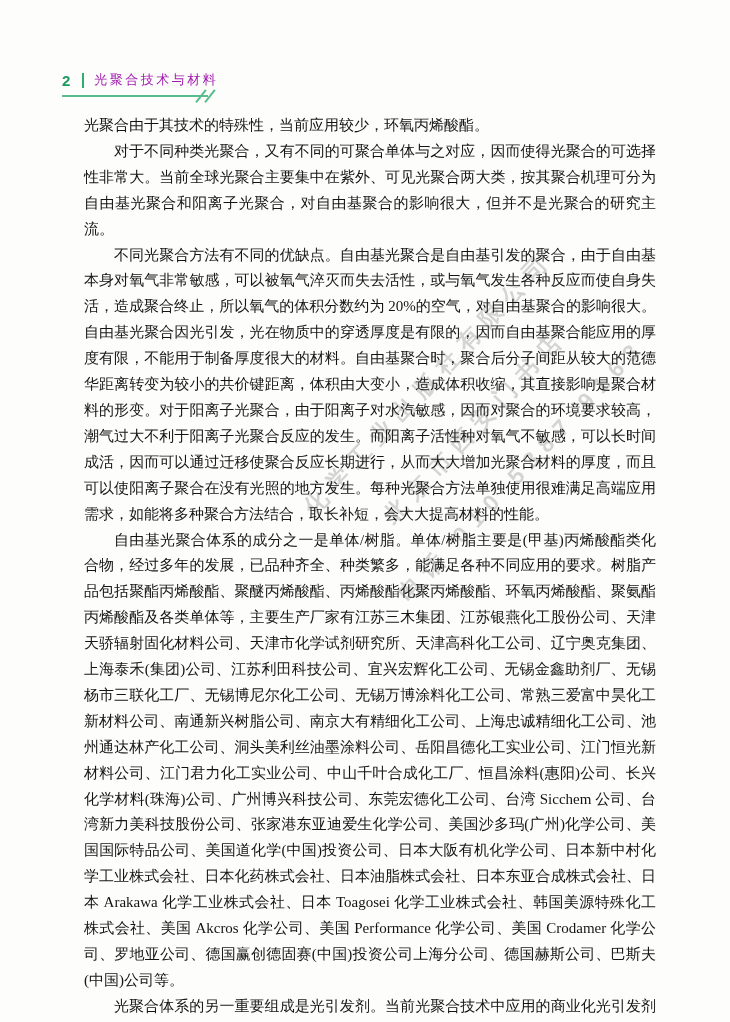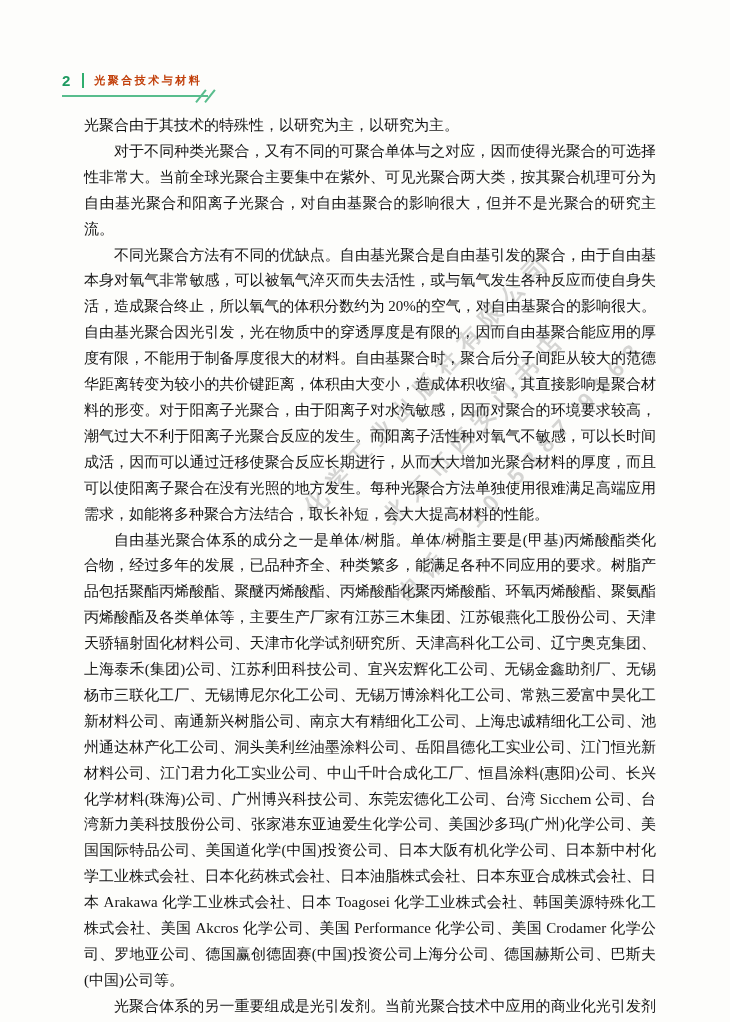--- a/index.html
+++ b/index.html
@@ -19,21 +19,21 @@
   }
   .pagenum{
     font-size:15px;font-weight:bold;color:#1d9a60;
     font-family:"Liberation Sans","DejaVu Sans",sans-serif;
   }
   .hdr-divider{
     display:inline-block;width:2px;height:15px;
     background:#2fae6e;margin:0 10px 0 12px;
   }
   .booktitle{
-    font-size:11px;font-weight:bold;color:#c2410c;
+    font-size:13px;font-weight:normal;color:#a21caf;
     letter-spacing:2.5px;
   }
   .header-rule{
     position:absolute;left:62px;top:95px;width:146px;height:1.5px;
     background:#58bd8d;
   }
   .rule-slash{
     position:absolute;top:-7px;width:1.5px;height:16px;background:#58bd8d;
     transform:rotate(38deg);
   }
@@ -81,20 +81,20 @@
     <span class="rule-slash s2"></span>
   </div>
 
   <div class="watermark">
     <div>化学工业出版社有限公司</div>
     <div>北京市西安门书店</div>
     <div>电话 010 5387 9163</div>
   </div>
 
   <main class="body-text">
-    <p class="cont">光聚合由于其技术的特殊性，以研究为主，以研究为主。</p>
+    <p class="cont">光聚合由于其技术的特殊性，当前应用较少，环氧丙烯酸酯。</p>
     <p>对于不同种类光聚合，又有不同的可聚合单体与之对应，因而使得光聚合的可选择性非常大。当前全球光聚合主要集中在紫外、可见光聚合两大类，按其聚合机理可分为自由基光聚合和阳离子光聚合，对自由基聚合的影响很大，但并不是光聚合的研究主流。</p>
     <p>不同光聚合方法有不同的优缺点。自由基光聚合是自由基引发的聚合，由于自由基本身对氧气非常敏感，可以被氧气淬灭而失去活性，或与氧气发生各种反应而使自身失活，造成聚合终止，所以氧气的体积分数约为 20%的空气，对自由基聚合的影响很大。自由基光聚合因光引发，光在物质中的穿透厚度是有限的，因而自由基聚合能应用的厚度有限，不能用于制备厚度很大的材料。自由基聚合时，聚合后分子间距从较大的范德华距离转变为较小的共价键距离，体积由大变小，造成体积收缩，其直接影响是聚合材料的形变。对于阳离子光聚合，由于阳离子对水汽敏感，因而对聚合的环境要求较高，潮气过大不利于阳离子光聚合反应的发生。而阳离子活性种对氧气不敏感，可以长时间成活，因而可以通过迁移使聚合反应长期进行，从而大大增加光聚合材料的厚度，而且可以使阳离子聚合在没有光照的地方发生。每种光聚合方法单独使用很难满足高端应用需求，如能将多种聚合方法结合，取长补短，会大大提高材料的性能。</p>
     <p>自由基光聚合体系的成分之一是单体/树脂。单体/树脂主要是(甲基)丙烯酸酯类化合物，经过多年的发展，已品种齐全、种类繁多，能满足各种不同应用的要求。树脂产品包括聚酯丙烯酸酯、聚醚丙烯酸酯、丙烯酸酯化聚丙烯酸酯、环氧丙烯酸酯、聚氨酯丙烯酸酯及各类单体等，主要生产厂家有江苏三木集团、江苏银燕化工股份公司、天津天骄辐射固化材料公司、天津市化学试剂研究所、天津高科化工公司、辽宁奥克集团、上海泰禾(集团)公司、江苏利田科技公司、宜兴宏辉化工公司、无锡金鑫助剂厂、无锡杨市三联化工厂、无锡博尼尔化工公司、无锡万博涂料化工公司、常熟三爱富中昊化工新材料公司、南通新兴树脂公司、南京大有精细化工公司、上海忠诚精细化工公司、池州通达林产化工公司、洞头美利丝油墨涂料公司、岳阳昌德化工实业公司、江门恒光新材料公司、江门君力化工实业公司、中山千叶合成化工厂、恒昌涂料(惠阳)公司、长兴化学材料(珠海)公司、广州博兴科技公司、东莞宏德化工公司、台湾 Sicchem 公司、台湾新力美科技股份公司、张家港东亚迪爱生化学公司、美国沙多玛(广州)化学公司、美国国际特品公司、美国道化学(中国)投资公司、日本大阪有机化学公司、日本新中村化学工业株式会社、日本化药株式会社、日本油脂株式会社、日本东亚合成株式会社、日本 Arakawa 化学工业株式会社、日本 Toagosei 化学工业株式会社、韩国美源特殊化工株式会社、美国 Akcros 化学公司、美国 Performance 化学公司、美国 Crodamer 化学公司、罗地亚公司、德国赢创德固赛(中国)投资公司上海分公司、德国赫斯公司、巴斯夫(中国)公司等。</p>
     <p>光聚合体系的另一重要组成是光引发剂。当前光聚合技术中应用的商业化光引发剂虽然种类较多，但在其结构中无一例外地含有苯甲酰基团或类似结构。也正是这一结构使得</p>
   </main>
 
 </div>
 
 </body></html>

